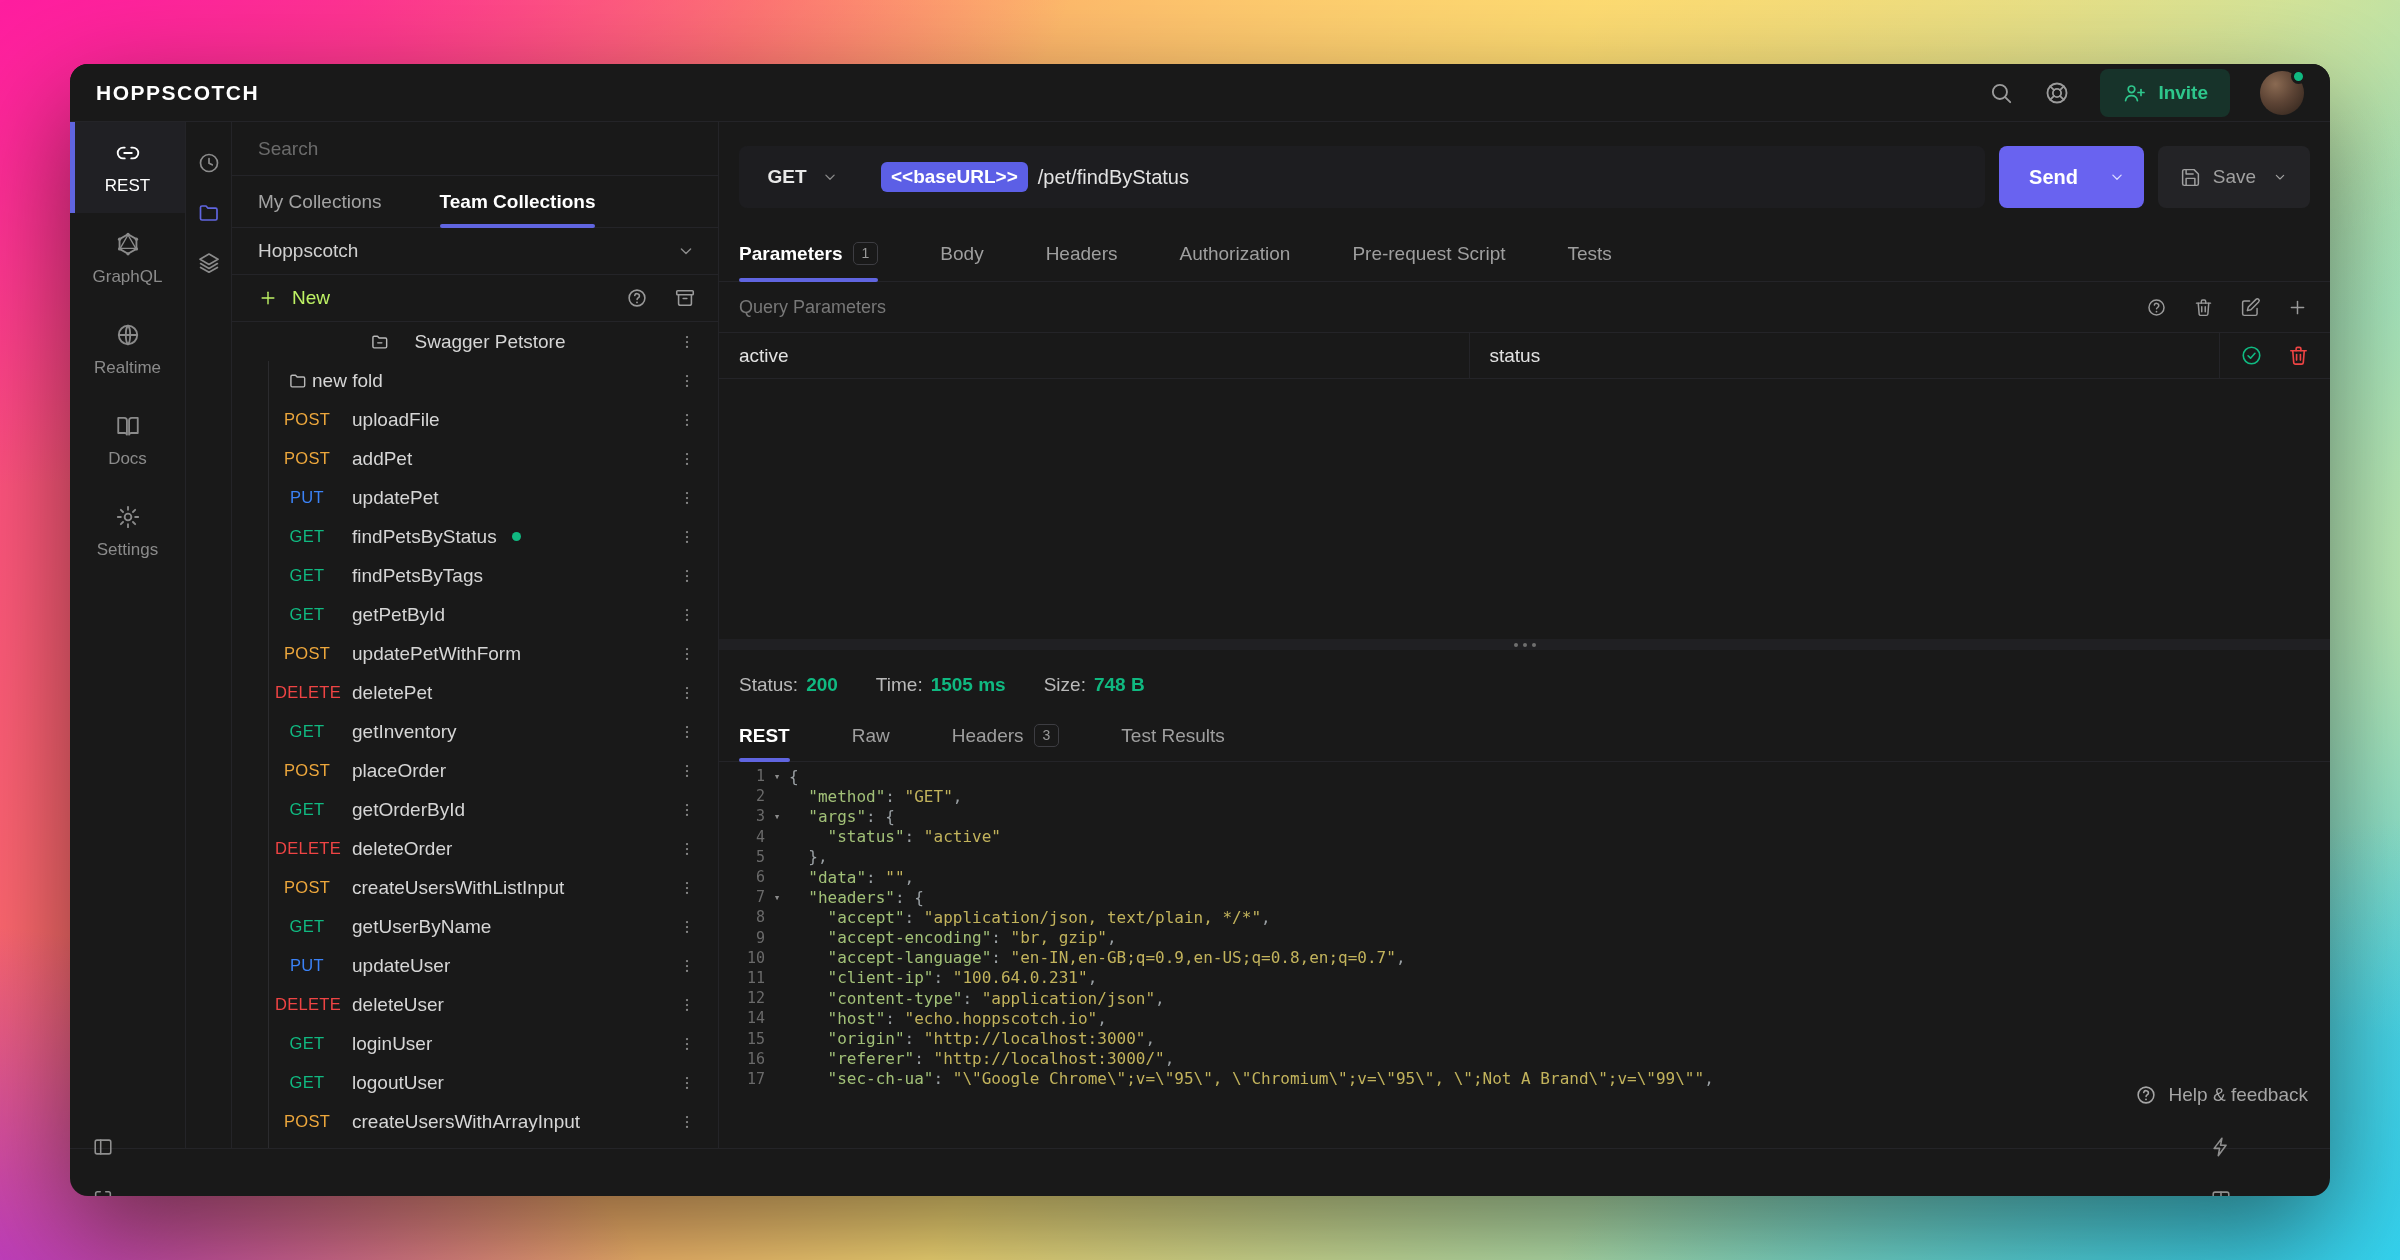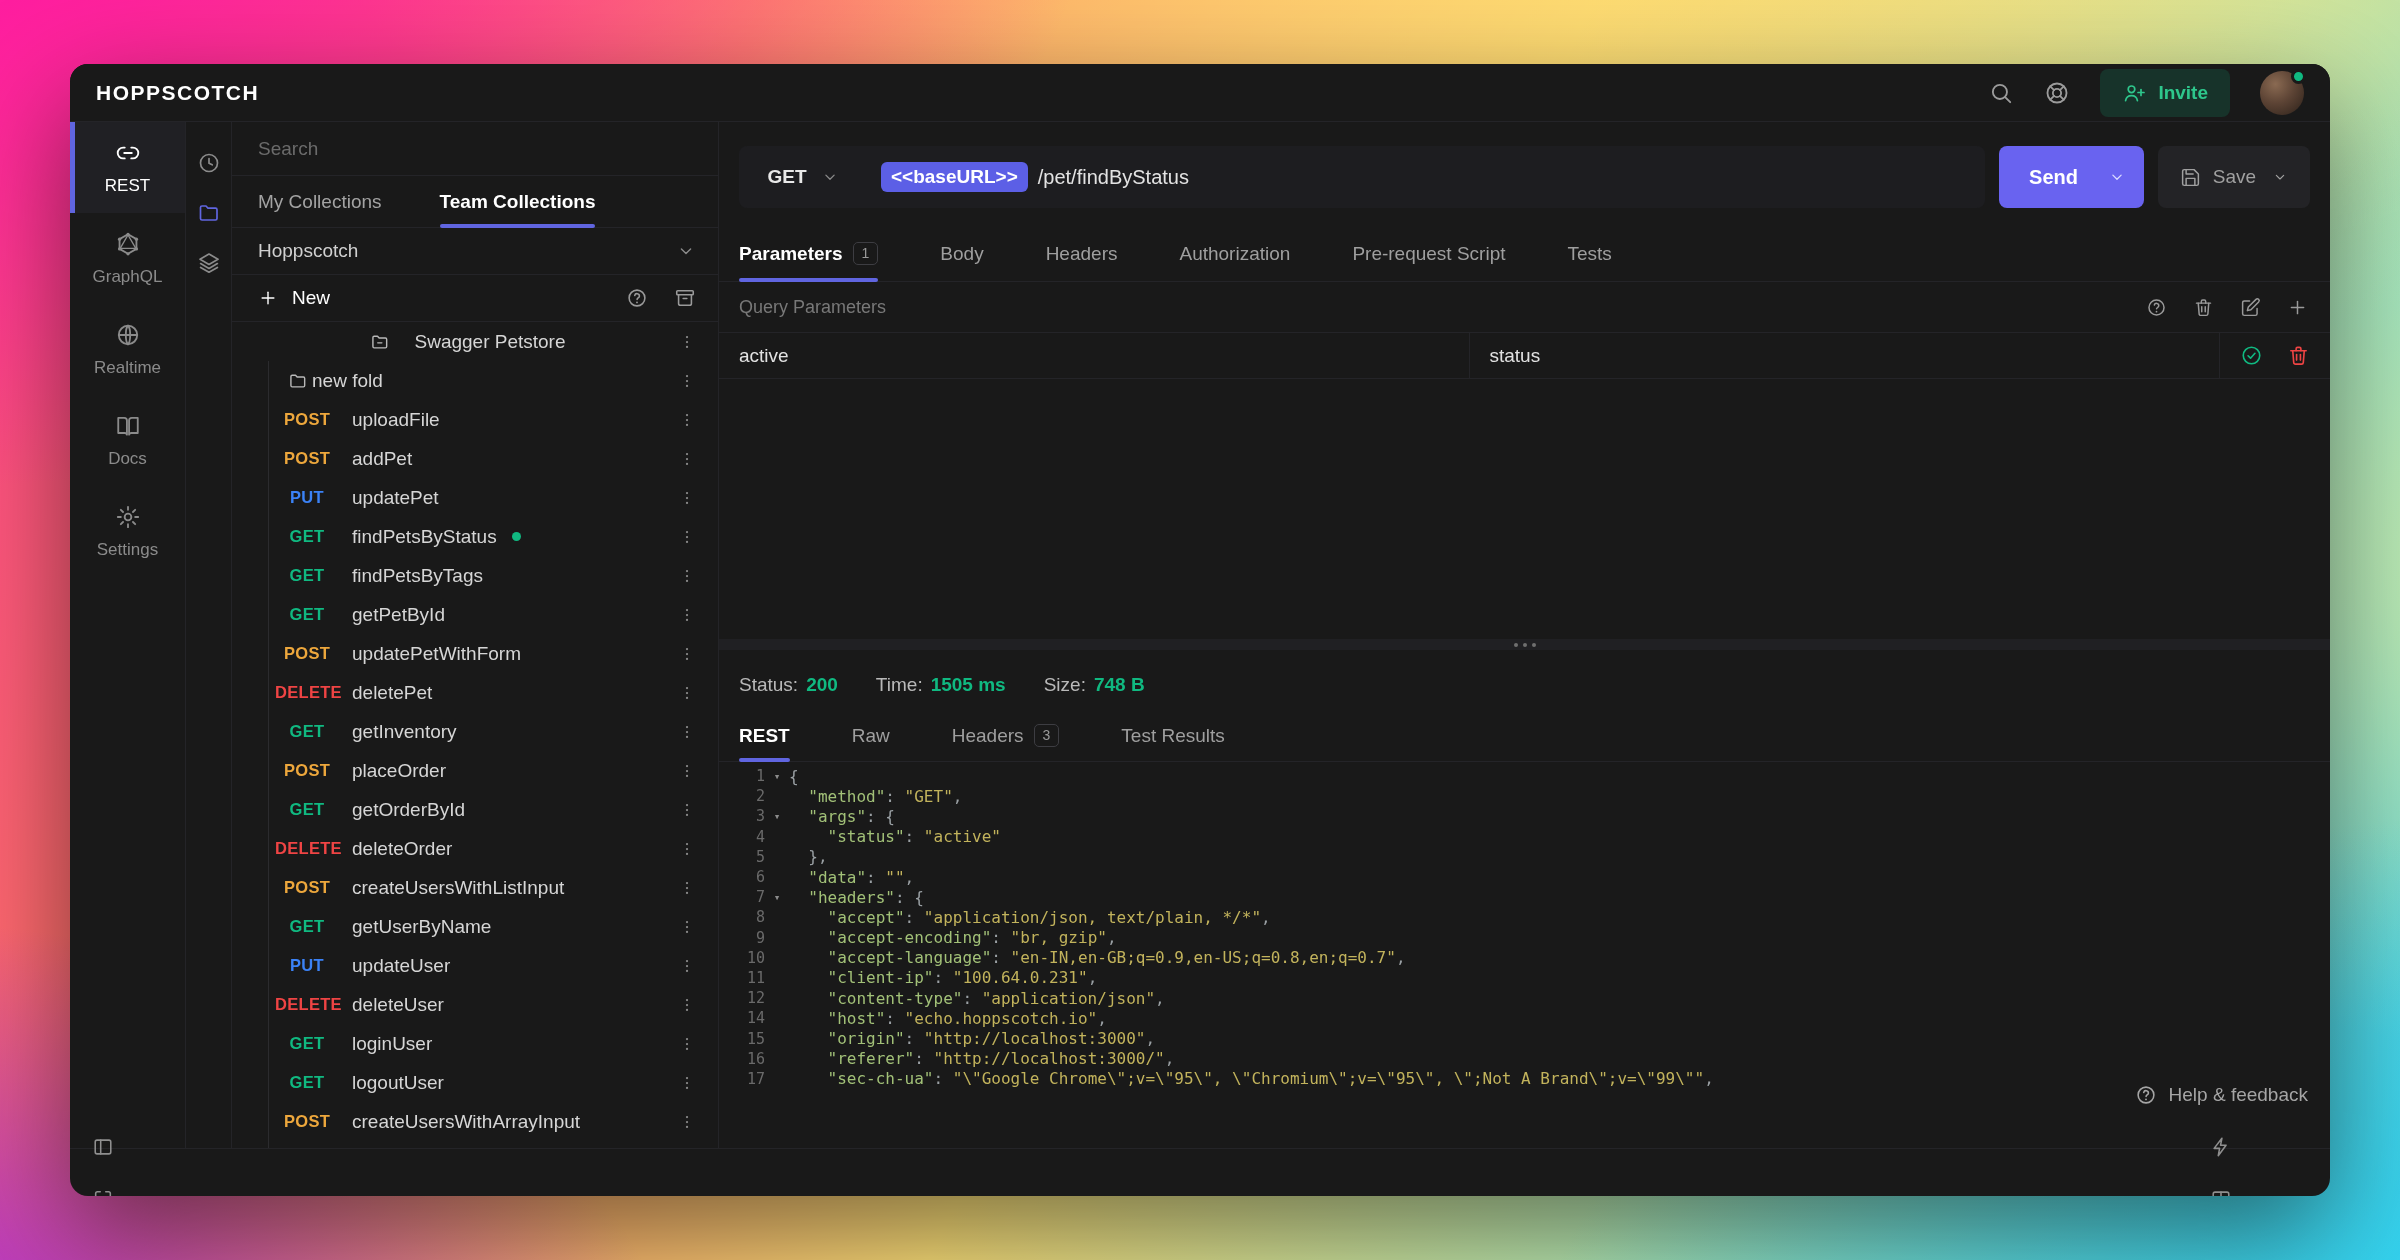--- a/index.html
+++ b/index.html
@@ -65,36 +65,36 @@
     position:relative; cursor:pointer; }
   .coll-tab.active { color:#fff; font-weight:bold; }
   .coll-tab.active::after { content:""; position:absolute; left:0; right:0; bottom:-1px;
     height:4px; border-radius:2px; background:#6065e0; }
   .team-row { height:47px; flex:0 0 47px; border-bottom:1px solid #242428; display:flex;
     align-items:center; justify-content:space-between; padding:0 22px 0 26px;
     color:#d0d0d0; font-size:19px; }
   .team-row .icon { width:20px; height:20px; color:#8a8a8a; }
   .new-row { height:47px; flex:0 0 47px; border-bottom:1px solid #242428; display:flex;
     align-items:center; padding:0 22px 0 26px; }
-  .new-btn { display:flex; align-items:center; gap:14px; color:#ffffff; font-size:19px; cursor:pointer; }
+  .new-btn { display:flex; align-items:center; gap:14px; color:#bef264; font-size:19px; cursor:pointer; }
   .new-btn .icon { width:20px; height:20px; }
   .new-row-icons { margin-left:auto; display:flex; gap:26px; color:#9a9a9a; }
   .new-row-icons .icon { width:22px; height:22px; }
 
   .tree { flex:1; min-height:0; overflow:hidden; position:relative; }
   .tree::before { content:""; position:absolute; left:36px; top:39px; bottom:0;
     width:1px; background:#2b2b2e; }
   .tree-row { height:39px; display:flex; align-items:center; padding-right:22px; cursor:pointer; }
   .tr-left { display:flex; align-items:center; flex:1; min-width:0; }
   .tree-label { color:#d6d6d6; font-size:19px; white-space:nowrap; }
   .tree-row .f0 { padding-left:26px; gap:24px;justify-content:center; }
   .tree-row .f1 { padding-left:56px; gap:4px; }
   .tree-row .icon.folder-ic { width:20px; height:20px; color:#b9b9b9; }
   .method { width:64px; margin-left:43px; margin-right:13px; text-align:center;
-    font-size:16.5px; font-weight:bold; letter-spacing:.3px; flex:0 0 64px; }
+    font-size:16.5px; font-weight:normal; letter-spacing:.3px; flex:0 0 64px; }
   .m-get { color:#10b981; } .m-post { color:#eda73c; } .m-put { color:#3b82f6; } .m-delete { color:#ef4444; }
   .dot { width:9px; height:9px; border-radius:50%; background:#10b981; margin-left:15px; }
   .kebab-ic { width:18px; height:18px; color:#8a8a8a; margin-left:auto; }
 
   
   .main { flex:1; display:flex; flex-direction:column; min-width:0; min-height:0; }
   .request-pane { height:517px; flex:0 0 517px; display:flex; flex-direction:column; }
   .url-row { margin:24px 20px 0 20px; display:flex; gap:14px; height:62px; flex:0 0 62px; }
   .url-bar { flex:1; background:#1d1d20; border-radius:8px; display:flex; align-items:center; }
   .method-select { width:128px; flex:0 0 128px; display:flex; align-items:center;

